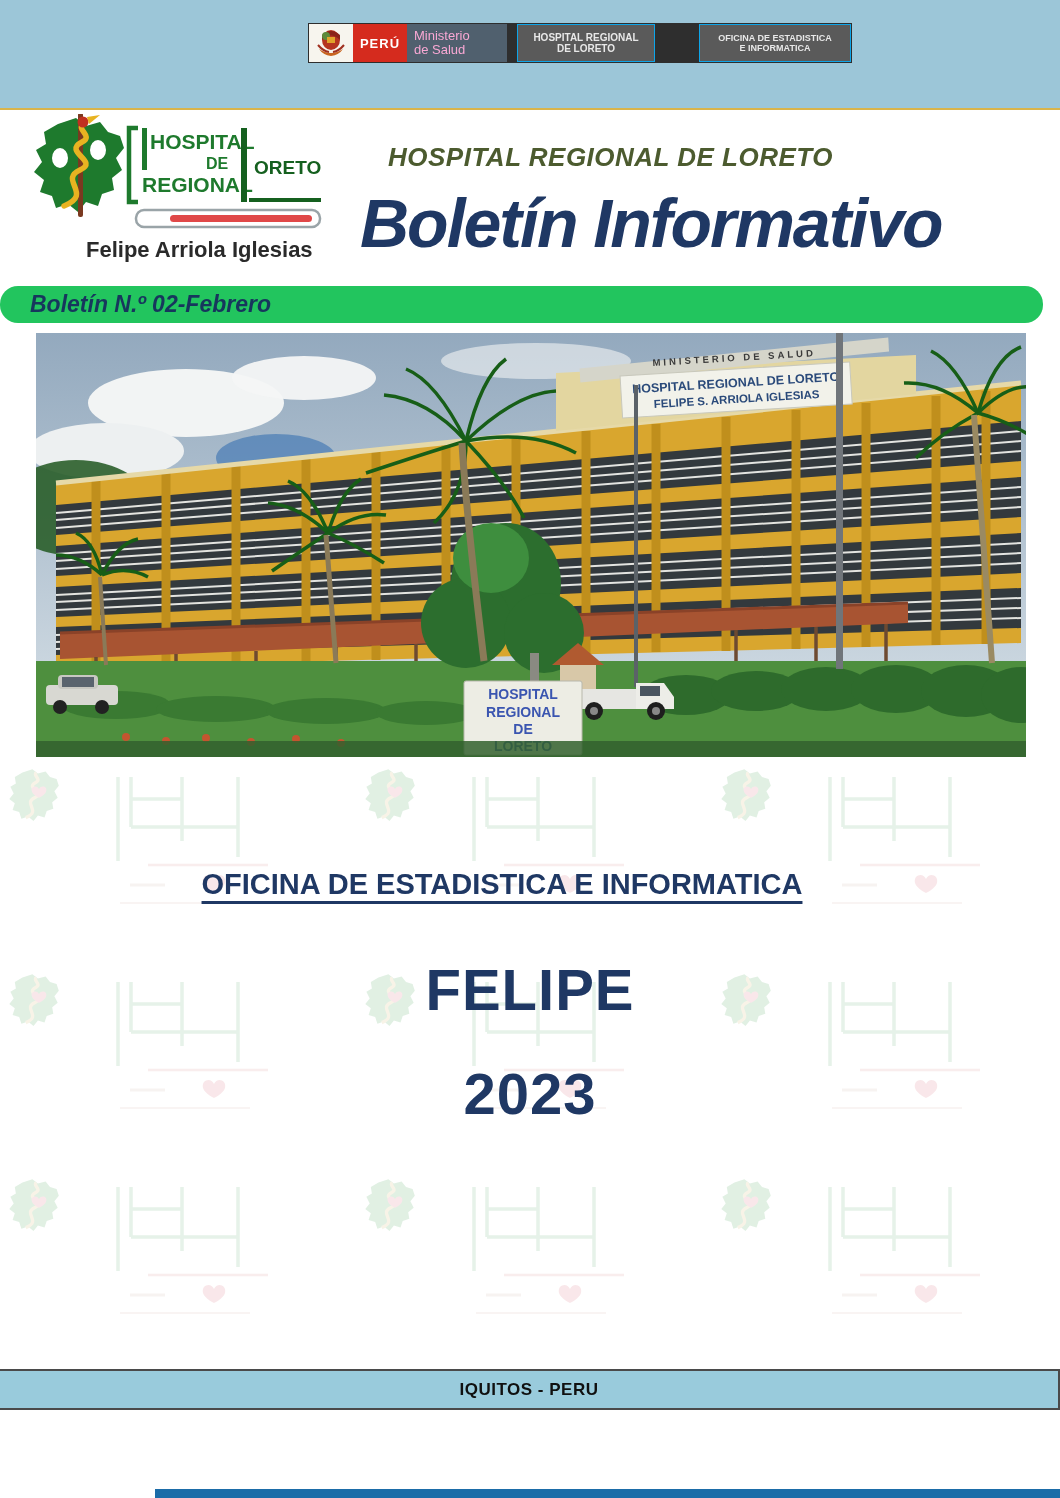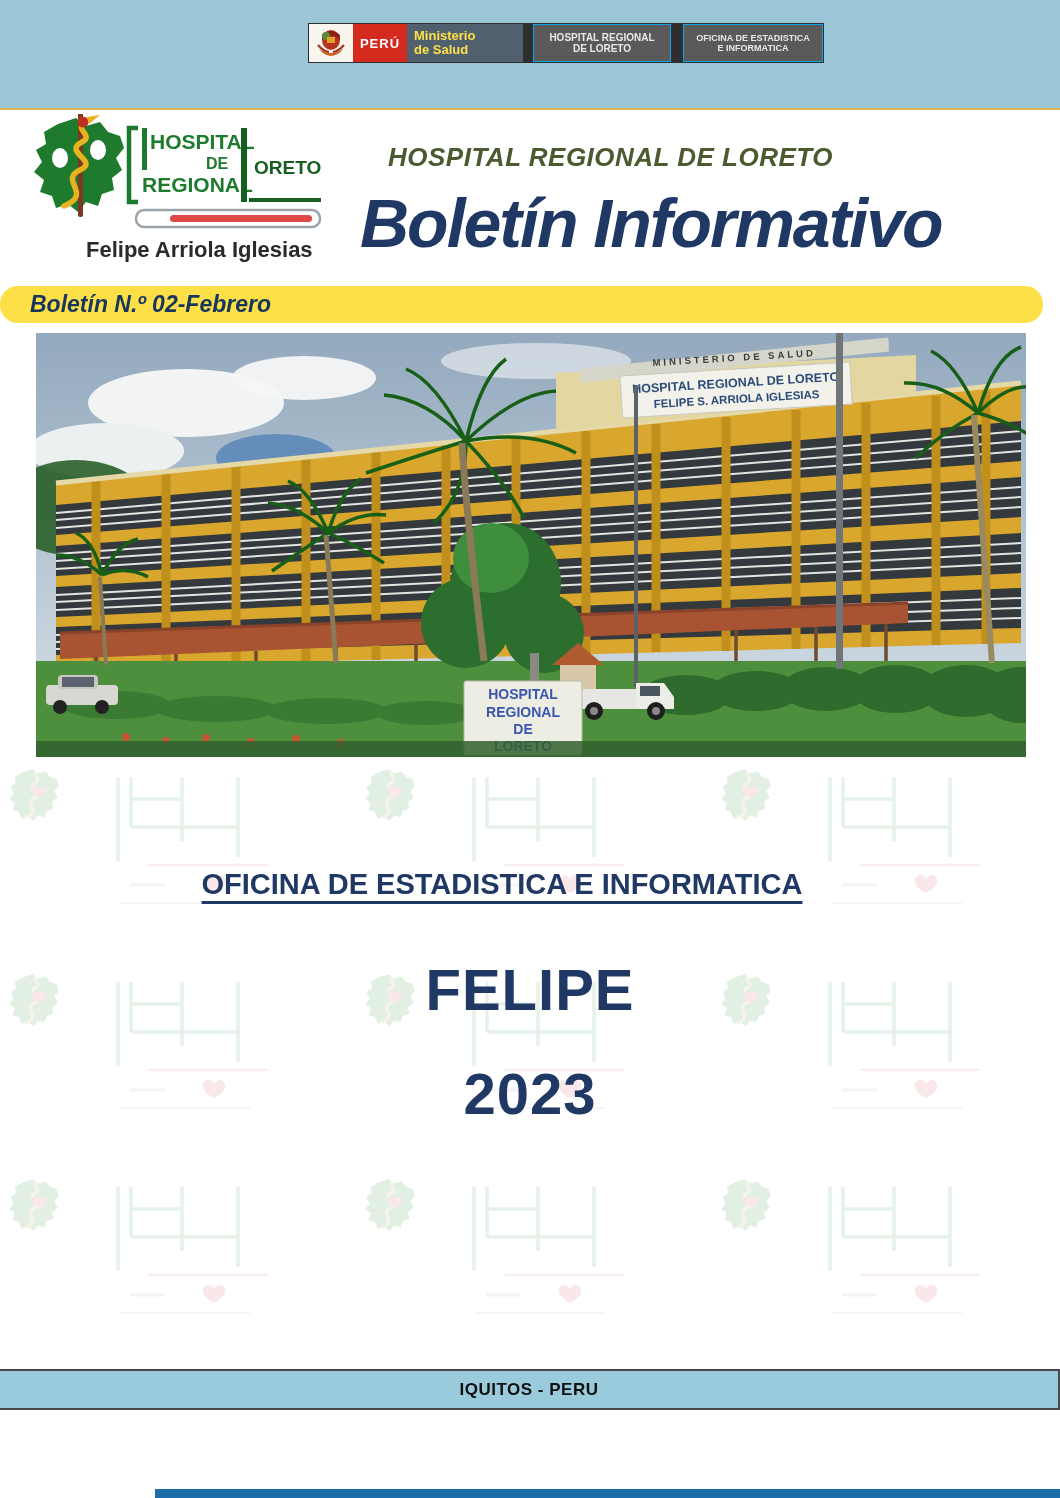--- a/index.html
+++ b/index.html
@@ -13,38 +13,38 @@
     position:absolute; left:0; top:0; width:1060px; height:110px;
     background:#9CC6D8; border-bottom:2px solid #D9B44A;padding-left:48px;
   }
   .gov-banner {
     position:absolute; left:308px; top:23px; height:40px;
     display:flex; align-items:stretch; background:#2E2E2E; padding:1px;
   }
   .gov-banner .box { display:flex; flex-direction:column; justify-content:center; text-align:center; }
   .crest-box { width:44px; background:#F7F5EE; align-items:center; display:flex; justify-content:center; }
   .peru-box  { width:54px; background:#D52B1E; color:#fff; font-weight:bold; font-size:13px; letter-spacing:1px; }
-  .minsa-box { width:116px; background:#50606E; color:#fde047; font-weight:bold; font-size:13px; line-height:1.05; text-align:left !important; padding-left:7px; }
+  .minsa-box { width:100px; background:#50606E; color:#f9a8d4; font-weight:normal; font-size:13px; line-height:1.05; text-align:left !important; padding-left:7px; }
   .gap1 { width:10px; } .gap2 { width:12px; }
   .grey-box { background:#5A5A5A; color:#E8E8E8; font-weight:bold; border:1px solid #0ea5e9; line-height:1.15; }
   .hrl-box { width:138px; font-size:10px; }
-  .oei-box { width:140px; font-size:9px; }
+  .oei-box { width:152px; font-size:9px;margin-left:32px; }
   
   .logo-wrap { position:absolute; left:28px; top:114px; width:300px; height:152px; }
   .org-title {
     position:absolute; left:388px; top:142px; color:#4C5B2F;
     font-size:26px; font-weight:bold; font-style:italic; letter-spacing:0.5px;
   }
   .doc-title {
     position:absolute; left:360px; top:184px; color:#1F3864;
     font-size:68px; font-weight:bold; font-style:italic; letter-spacing:-2px; white-space:nowrap;
   }
   
   .issue-bar {
-    position:absolute; left:0; top:286px; width:1043px; height:37px; background:#fde047;border-radius:18px;
+    position:absolute; left:0; top:286px; width:1043px; height:37px; background:#22c55e;border-radius:18px;
   }
   .issue-bar span {
     display:block; padding-left:30px; line-height:37px; color:#17365D;
     font-weight:bold; font-style:italic; font-size:23px;
   }
   
   .photo { position:absolute; left:36px; top:333px; width:990px; height:424px; }
   .photo svg { display:block; }
   
   .watermark { position:absolute; left:0; top:745px; width:1060px; height:625px; z-index:0; }

